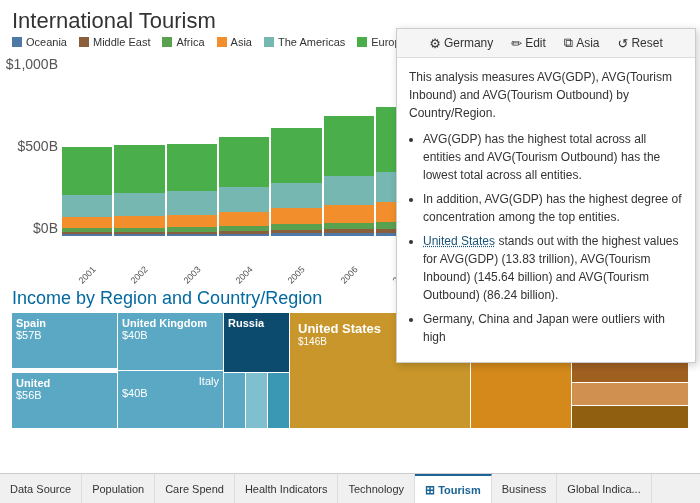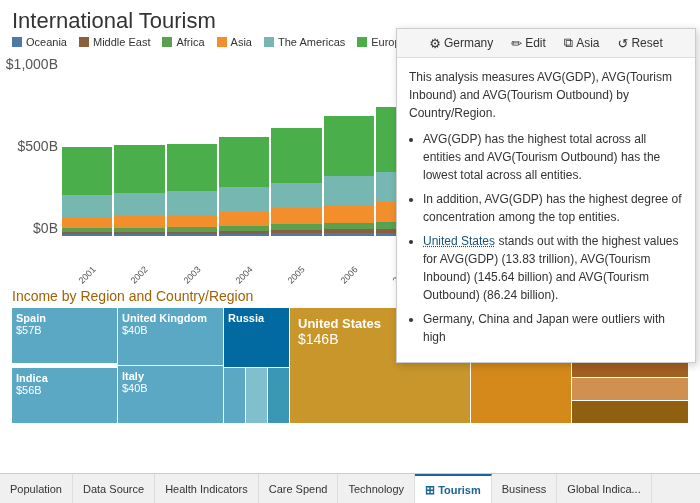--- a/index.html
+++ b/index.html
@@ -32,21 +32,21 @@
     .popup-btn { display: flex; align-items: center; gap: 3px; padding: 4px 8px; font-size: 12px; color: #333; cursor: pointer; border: none; background: none; }
     .popup-btn-icon { font-size: 13px; }
     .popup-content { padding: 10px 12px; font-size: 12px; color: #333; line-height: 1.5; }
     .popup-content p { margin-bottom: 8px; }
     .popup-content ul { padding-left: 14px; }
     .popup-content li { margin-bottom: 6px; }
     .underline-dotted { text-decoration: underline; text-decoration-style: dotted; color: #1a5276; }
 
     
     .treemap-section { padding: 4px 12px; }
-    .treemap-title { font-size: 14px; color: #a16207; margin-bottom: 4px; }
+    .treemap-title { font-size: 18px; color: #0369a1; margin-bottom: 4px; }
     .treemap { display: flex; height: 115px; gap: 1px; overflow: hidden; }
     .tm-cell { display: flex; flex-direction: column; justify-content: flex-end; padding: 4px; overflow: hidden; cursor: pointer; }
 
     
     .tabs { position: absolute; bottom: 0; left: 0; right: 0; display: flex; border-top: 1px solid #ccc; background: #f0f0f0; height: 30px; }
     .tab { display: flex; align-items: center; gap: 3px; padding: 0 10px; font-size: 11px; color: #333; cursor: pointer; border-right: 1px solid #ddd; white-space: nowrap; }
     .tab.active { background: white; border-top: 2px solid #1a6496; color: #1a6496; font-weight: 600; }
     .tab-icon { font-size: 12px; }
   </style>
 </head>
@@ -251,78 +251,78 @@
   <div class="treemap-section">
     <div class="treemap-title">Income by Region and Country/Region</div>
     <div class="treemap" id="treemap-container" style="display: flex; height: 115px; gap: 1px; overflow: hidden; width: 100%;">
 
     <div style="display: flex; flex-direction: column; gap: 5px; width: 105px; flex-shrink: 0;">
           <div class="tm-cell" style="background: rgb(91, 168, 196); flex: 1 1 0%; padding: 4px; display: flex; flex-direction: column; justify-content: flex-start;">
             <span style="font-size:11px;color:white;font-weight:600;">Spain</span>
             <span style="font-size:11px;color:white;">$57B</span>
           </div>
           <div class="tm-cell" style="background: rgb(91, 168, 196); flex: 1 1 0%; padding: 4px; display: flex; flex-direction: column; justify-content: flex-start;">
-            <span style="font-size:11px;color:white;font-weight:600;">Indica</span>
+            <span style="font-size:11px;color:white;font-weight:600;">United</span>
             <span style="font-size:11px;color:white;">$56B</span>
           </div>
         </div>
         <div style="display: flex; flex-direction: column; gap: 1px; width: 105px; flex-shrink: 0;">
           <div style="background: rgb(91, 168, 196); flex: 1 1 0%; padding: 4px; display: flex; flex-direction: column; justify-content: flex-start;">
             <span style="font-size:11px;color:white;font-weight:600;">United Kingdom</span>
             <span style="font-size:11px;color:white;">$40B</span>
           </div>
           <div style="background: rgb(91, 168, 196); flex: 1 1 0%; padding: 4px; display: flex; flex-direction: column; justify-content: flex-start;">
-            <span style="font-size:11px;color:white;font-weight:700;">Italy</span>
+            <span style="font-size:11px;color:white;font-weight:400;text-align:right;">Italy</span>
             <span style="font-size:11px;color:white;">$40B</span>
           </div>
         </div>
         <div style="display: flex; flex-direction: column; gap: 1px; width: 65px; flex-shrink: 0;">
-          <div style="background: #0369a1; flex: 1 1 0%; padding: 4px; display: flex; flex-direction: column; justify-content: flex-start;">
+          <div style="background: #0c4a6e; flex: 1 1 0%; padding: 4px; display: flex; flex-direction: column; justify-content: flex-start;">
             <span style="font-size:11px;color:white;font-weight:600;">Russia</span>
           </div>
           <div style="display: flex; gap: 1px; height: 55px; flex-shrink: 0;">
             <div style="background: rgb(91, 168, 196); flex: 1 1 0%;"></div>
             <div style="background: rgb(127, 191, 206); flex: 1 1 0%;"></div>
             <div style="background: rgb(58, 152, 180); flex: 1 1 0%;"></div>
           </div>
         </div>
         <div style="display: flex; flex-direction: column; gap: 1px; flex: 0 0 180px;">
           <div style="background: rgb(200, 150, 42); flex: 1 1 0%; padding: 8px; display: flex; flex-direction: column; justify-content: flex-start;">
             <span style="font-size:13px;color:white;font-weight:600;">United States</span>
-            <span style="font-size:14px;color:white;">$146B</span>
+            <span style="font-size:10px;color:white;">$146B</span>
           </div>
         </div>
         <div style="display: flex; flex-direction: column; gap: 1px; flex: 0 0 100px;">
           <div style="background: rgb(212, 137, 26); flex: 1 1 0%; padding: 4px; display: flex; flex-direction: column; justify-content: flex-start;">
             <span style="font-size:11px;color:white;font-weight:600;">China</span>
             <span style="font-size:11px;color:white;">$38B</span>
           </div>
         </div>
         <div style="display: flex; flex-direction: column; gap: 1px; flex: 1 1 0%;">
           <div style="background: rgb(176, 112, 48); flex: 1 1 0%;"></div>
           <div style="background: rgb(192, 128, 64); flex: 1 1 0%;"></div>
           <div style="background: rgb(160, 96, 32); flex: 1 1 0%;"></div>
           <div style="background: rgb(208, 144, 80); flex: 1 1 0%;"></div>
           <div style="background: rgb(144, 96, 16); flex: 1 1 0%;"></div>
         </div>
       </div>
   </div>
 
   <div class="tabs" id="tabs-container">
       <div class="tab">
+        <span>Data Source</span>
+      </div>
+      <div class="tab">
         <span>Population</span>
       </div>
       <div class="tab">
-        <span>Data Source</span>
+        <span>Care Spend</span>
       </div>
       <div class="tab">
         <span>Health Indicators</span>
-      </div>
-      <div class="tab">
-        <span>Care Spend</span>
       </div>
       <div class="tab">
         <span>Technology</span>
       </div>
       <div class="tab active">
         <span class="tab-icon">⊞</span>
         <span>Tourism</span>
       </div>
       <div class="tab">
         <span>Business</span>

